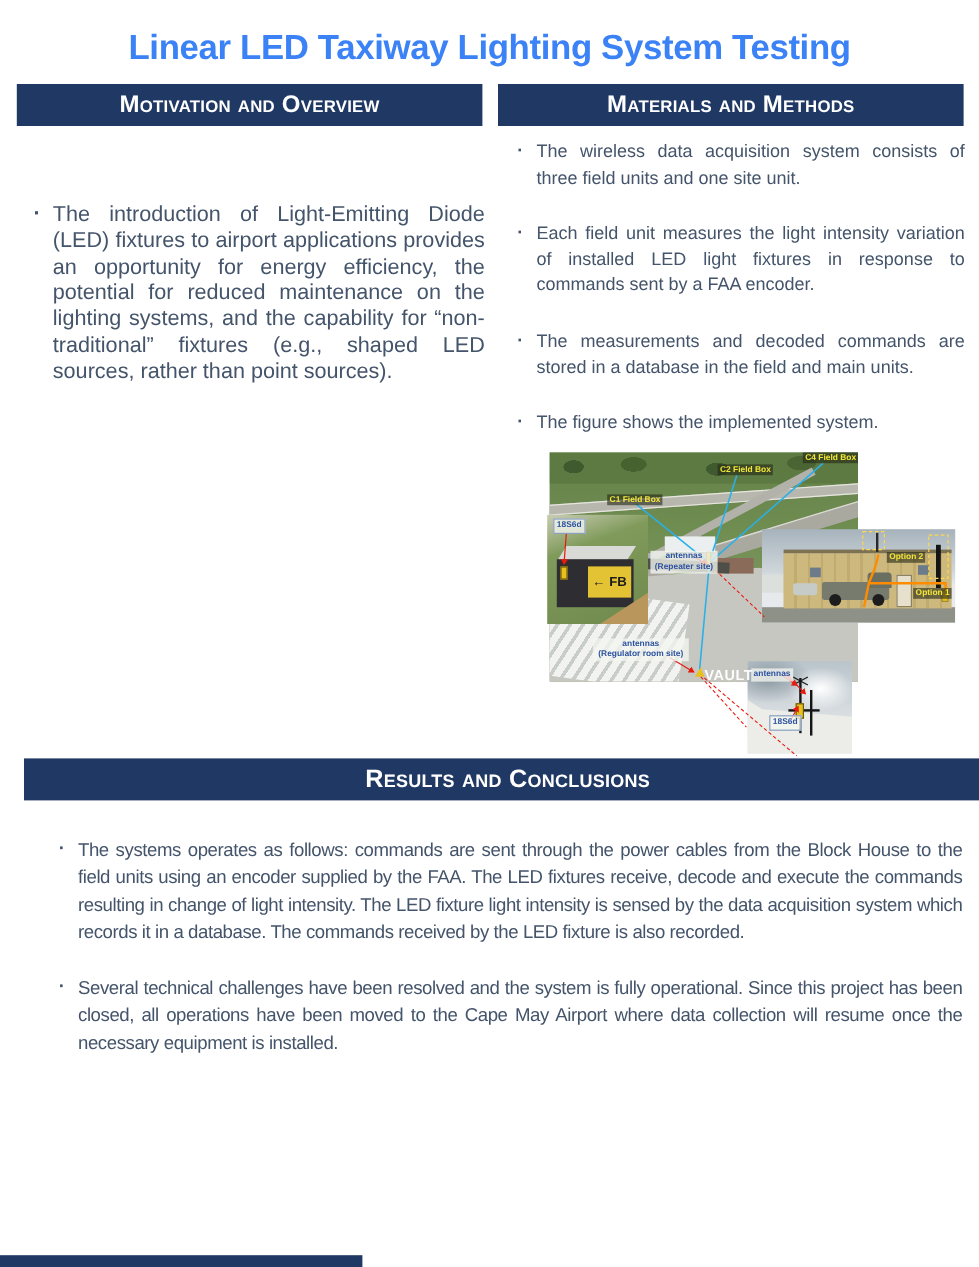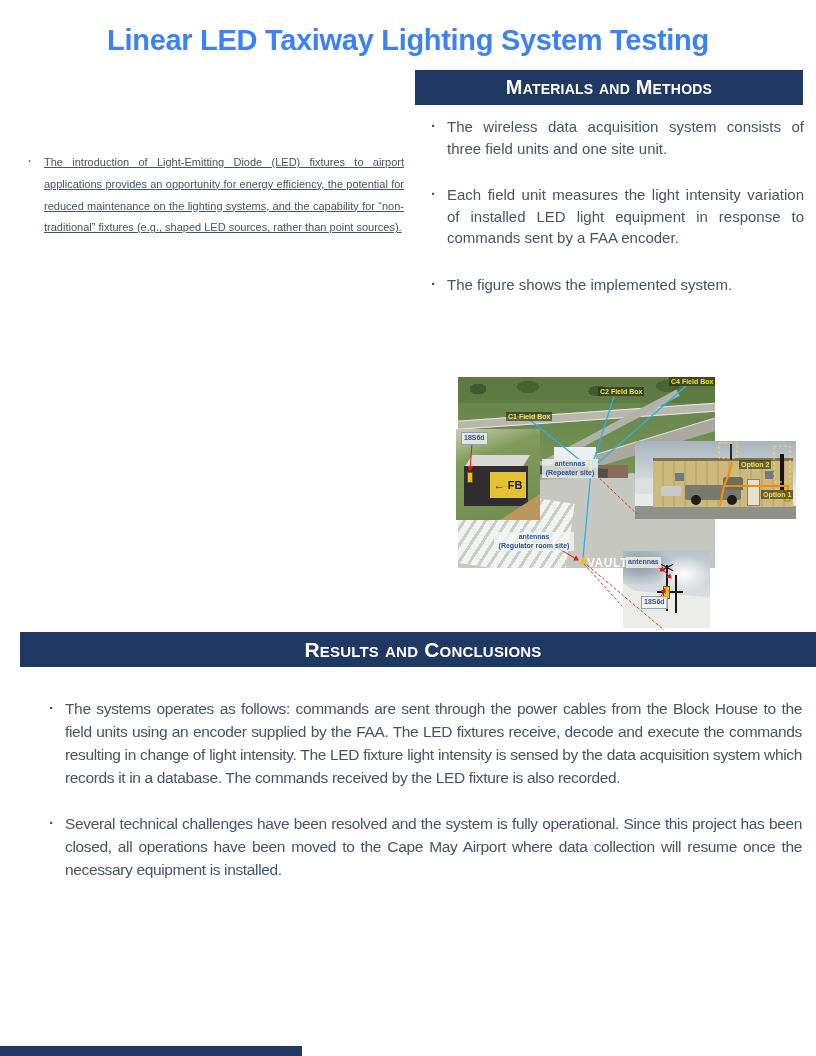--- a/index.html
+++ b/index.html
@@ -15,21 +15,21 @@
     display:flex;align-items:center;justify-content:center;
     font-variant:small-caps;font-weight:bold;font-size:20px;letter-spacing:0.2px;}
   #hdr-motivation{left:14px;top:70px;width:388px;}
   #hdr-materials{left:415px;top:70px;width:388px;}
   #hdr-results{left:20px;top:632px;width:806px;font-size:21px;}
 
   
   ul.blist{list-style:none;margin:0;padding:0;}
   ul.blist li{position:relative;padding-left:20px;text-align:justify;}
   ul.blist li::before{content:"·";position:absolute;left:4px;top:-1px;font-weight:bold;}
-  #col-left{position:absolute;left:24px;top:152px;width:380px;font-size:11px;line-height:21.8px;text-decoration:underline;}
+  #col-left{position:absolute;left:24px;top:168px;width:380px;font-size:18px;line-height:21.8px;}
   #col-left li{margin-bottom:31px;}
   #col-right{position:absolute;left:427px;top:116px;width:377px;font-size:15px;line-height:21.6px;}
   #col-right li{margin-bottom:25px;}
   #results-body{position:absolute;left:45px;top:697px;width:757px;font-size:15.5px;
     line-height:23px;letter-spacing:-0.35px;}
   #results-body li{margin-bottom:23px;}
 
   
   #figure{position:absolute;left:456px;top:374px;width:347px;height:256px;}
   #figure *{box-sizing:border-box;}
@@ -106,34 +106,38 @@
   
   #bottom-bar{position:absolute;left:0;top:1046px;width:302px;height:10px;background:#1f3864;}
 </style>
 </head>
 <body>
 
 <div id="page">
 
   <div class="poster-title">Linear LED Taxiway Lighting System Testing</div>
 
+  <div class="hdr-bar" id="hdr-motivation">
+    <span>Motivation and Overview</span>
+  </div>
   <div class="hdr-bar" id="hdr-materials">
     <span>Materials and Methods</span>
   </div>
 
   <div id="col-left">
     <ul class="blist">
       <li>The introduction of Light-Emitting Diode (LED) fixtures to airport applications provides an opportunity for energy efficiency, the potential for reduced maintenance on the lighting systems, and the capability for “non-traditional” fixtures (e.g., shaped LED sources, rather than point sources).</li>
     </ul>
   </div>
 
   <div id="col-right">
     <ul class="blist">
       <li>The wireless data acquisition system consists of three field units and one site unit.</li>
-      <li>Each field unit measures the light intensity variation of installed LED light equipment in response to commands sent by a FAA encoder.</li>
+      <li>Each field unit measures the light intensity variation of installed LED light fixtures in response to commands sent by a FAA encoder.</li>
+      <li>The measurements and decoded commands are stored in a database in the field and main units.</li>
       <li>The figure shows the implemented system.</li>
     </ul>
   </div>
 
   <div id="figure">
 
     <div class="photo" id="aerial">
       <div class="treeband"></div>
       <div class="runway1"></div>
       <div class="taxiway"></div>

